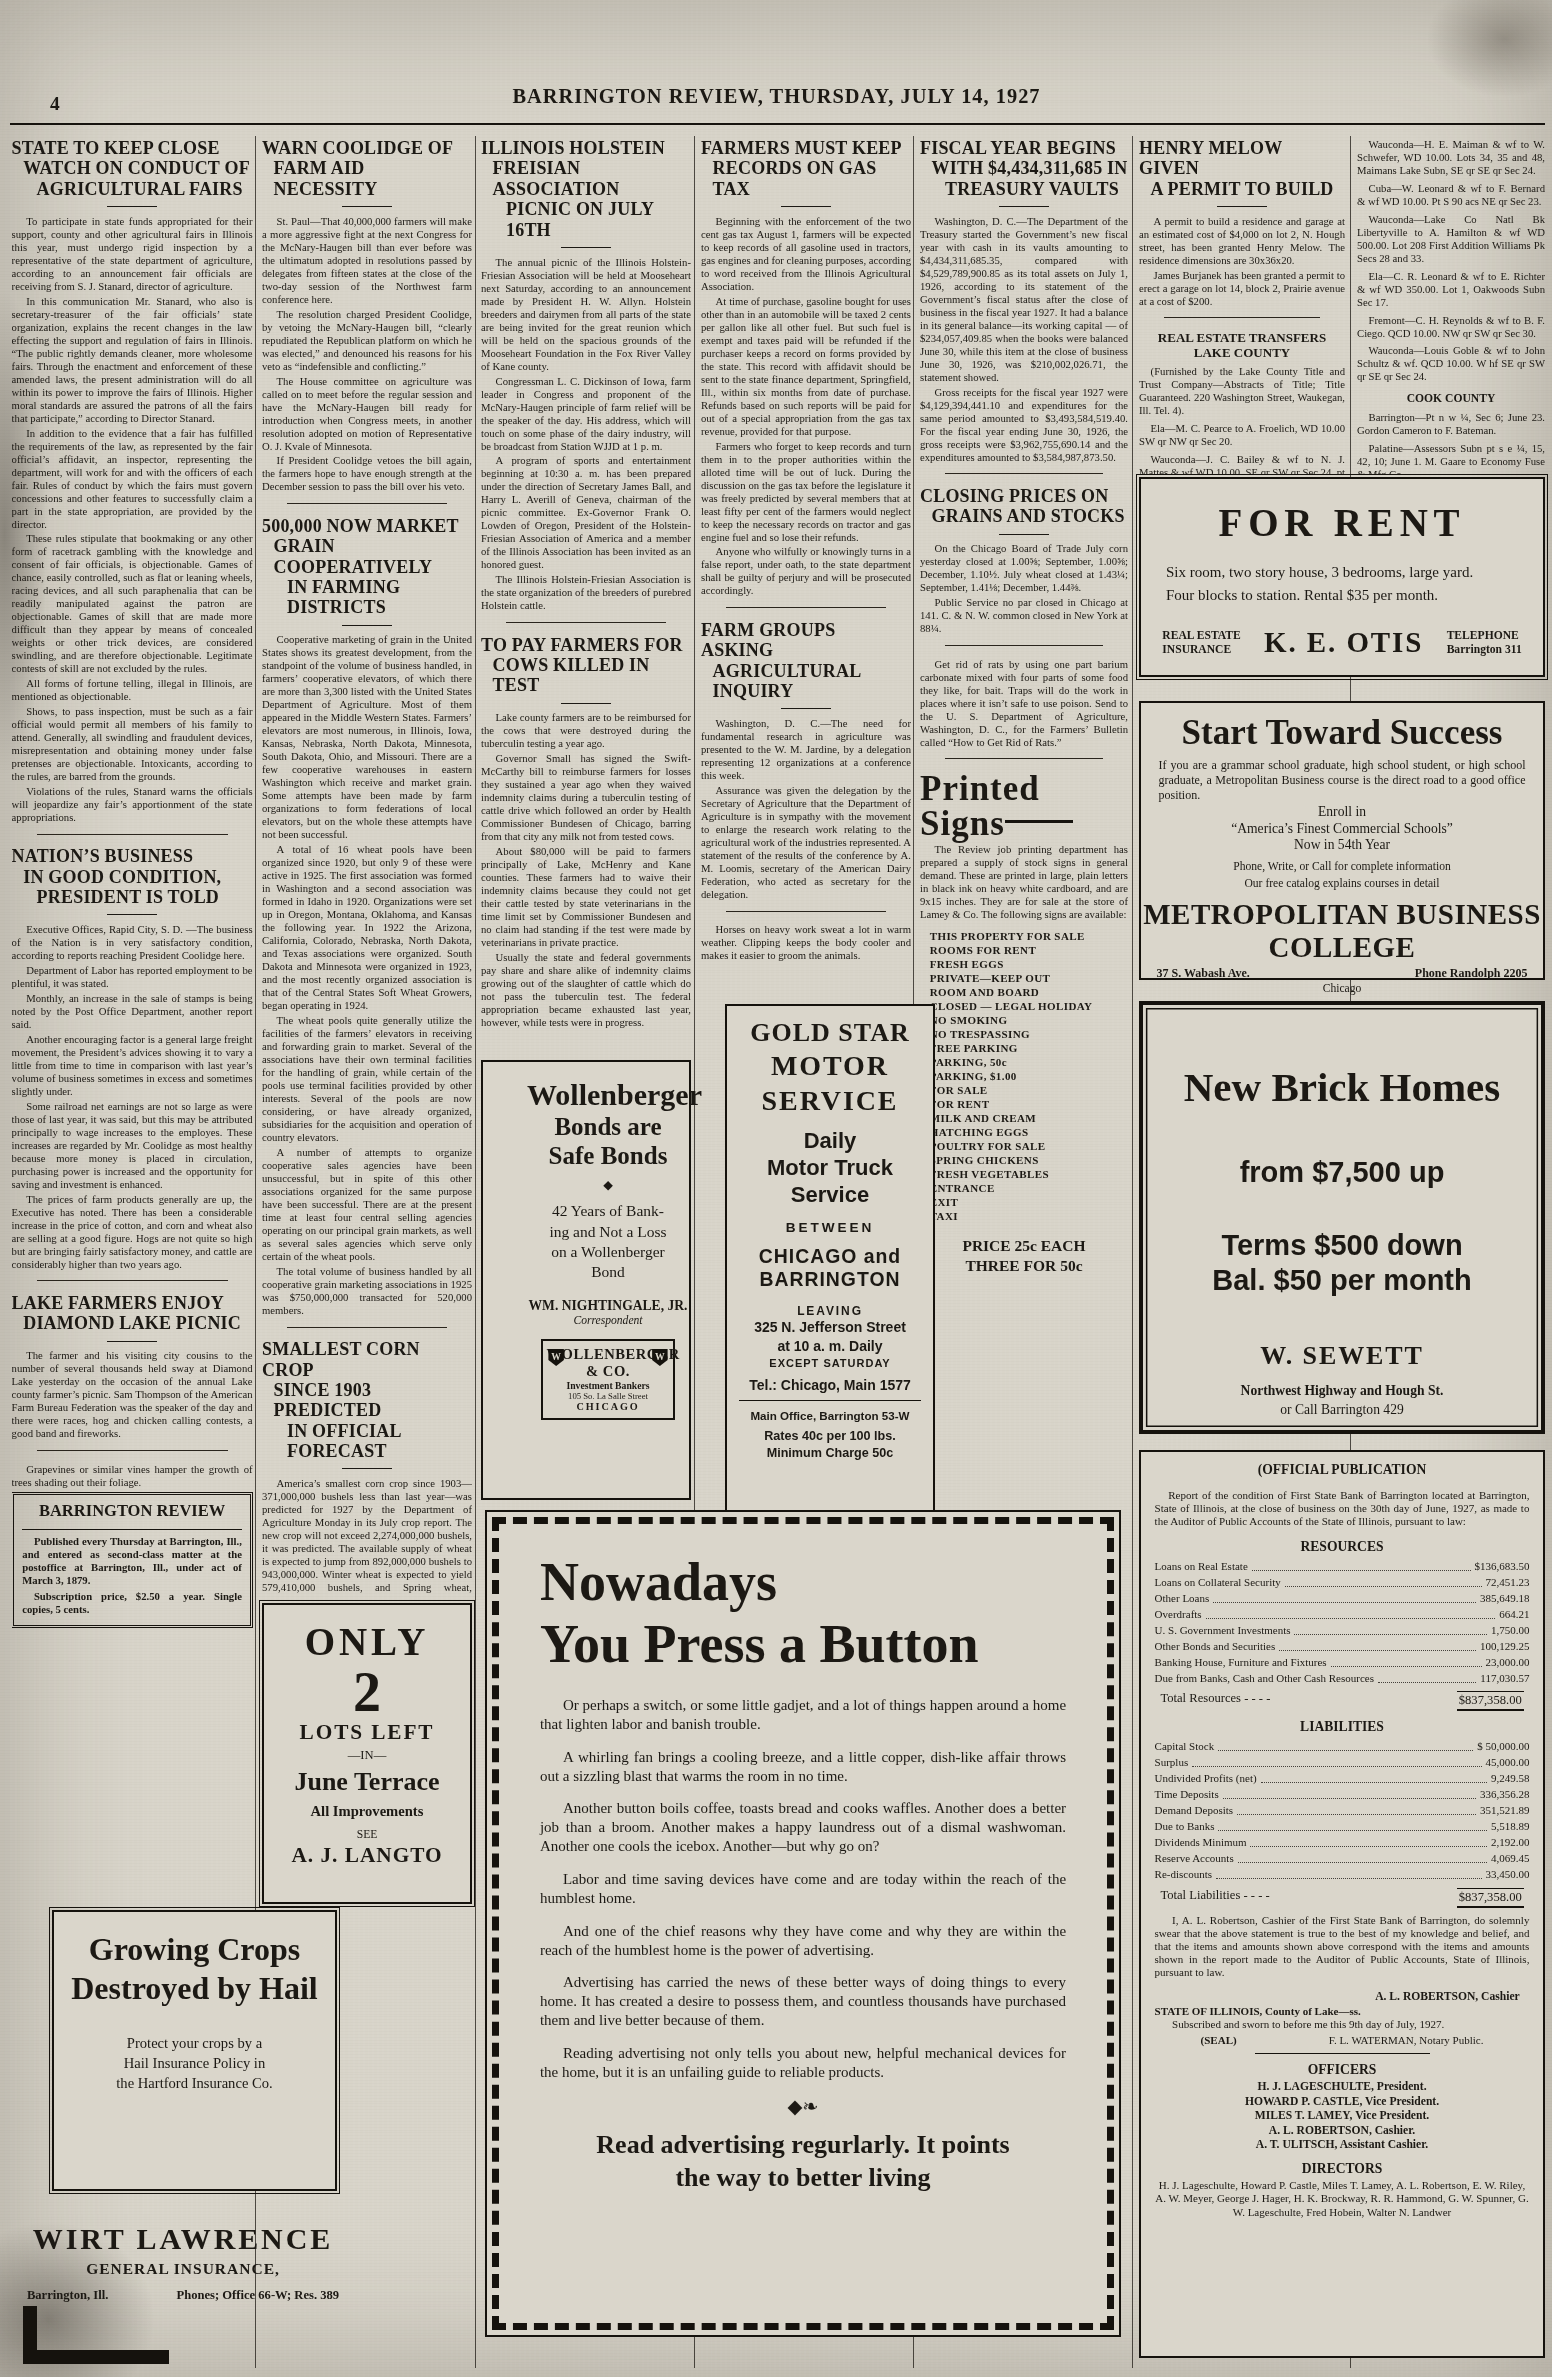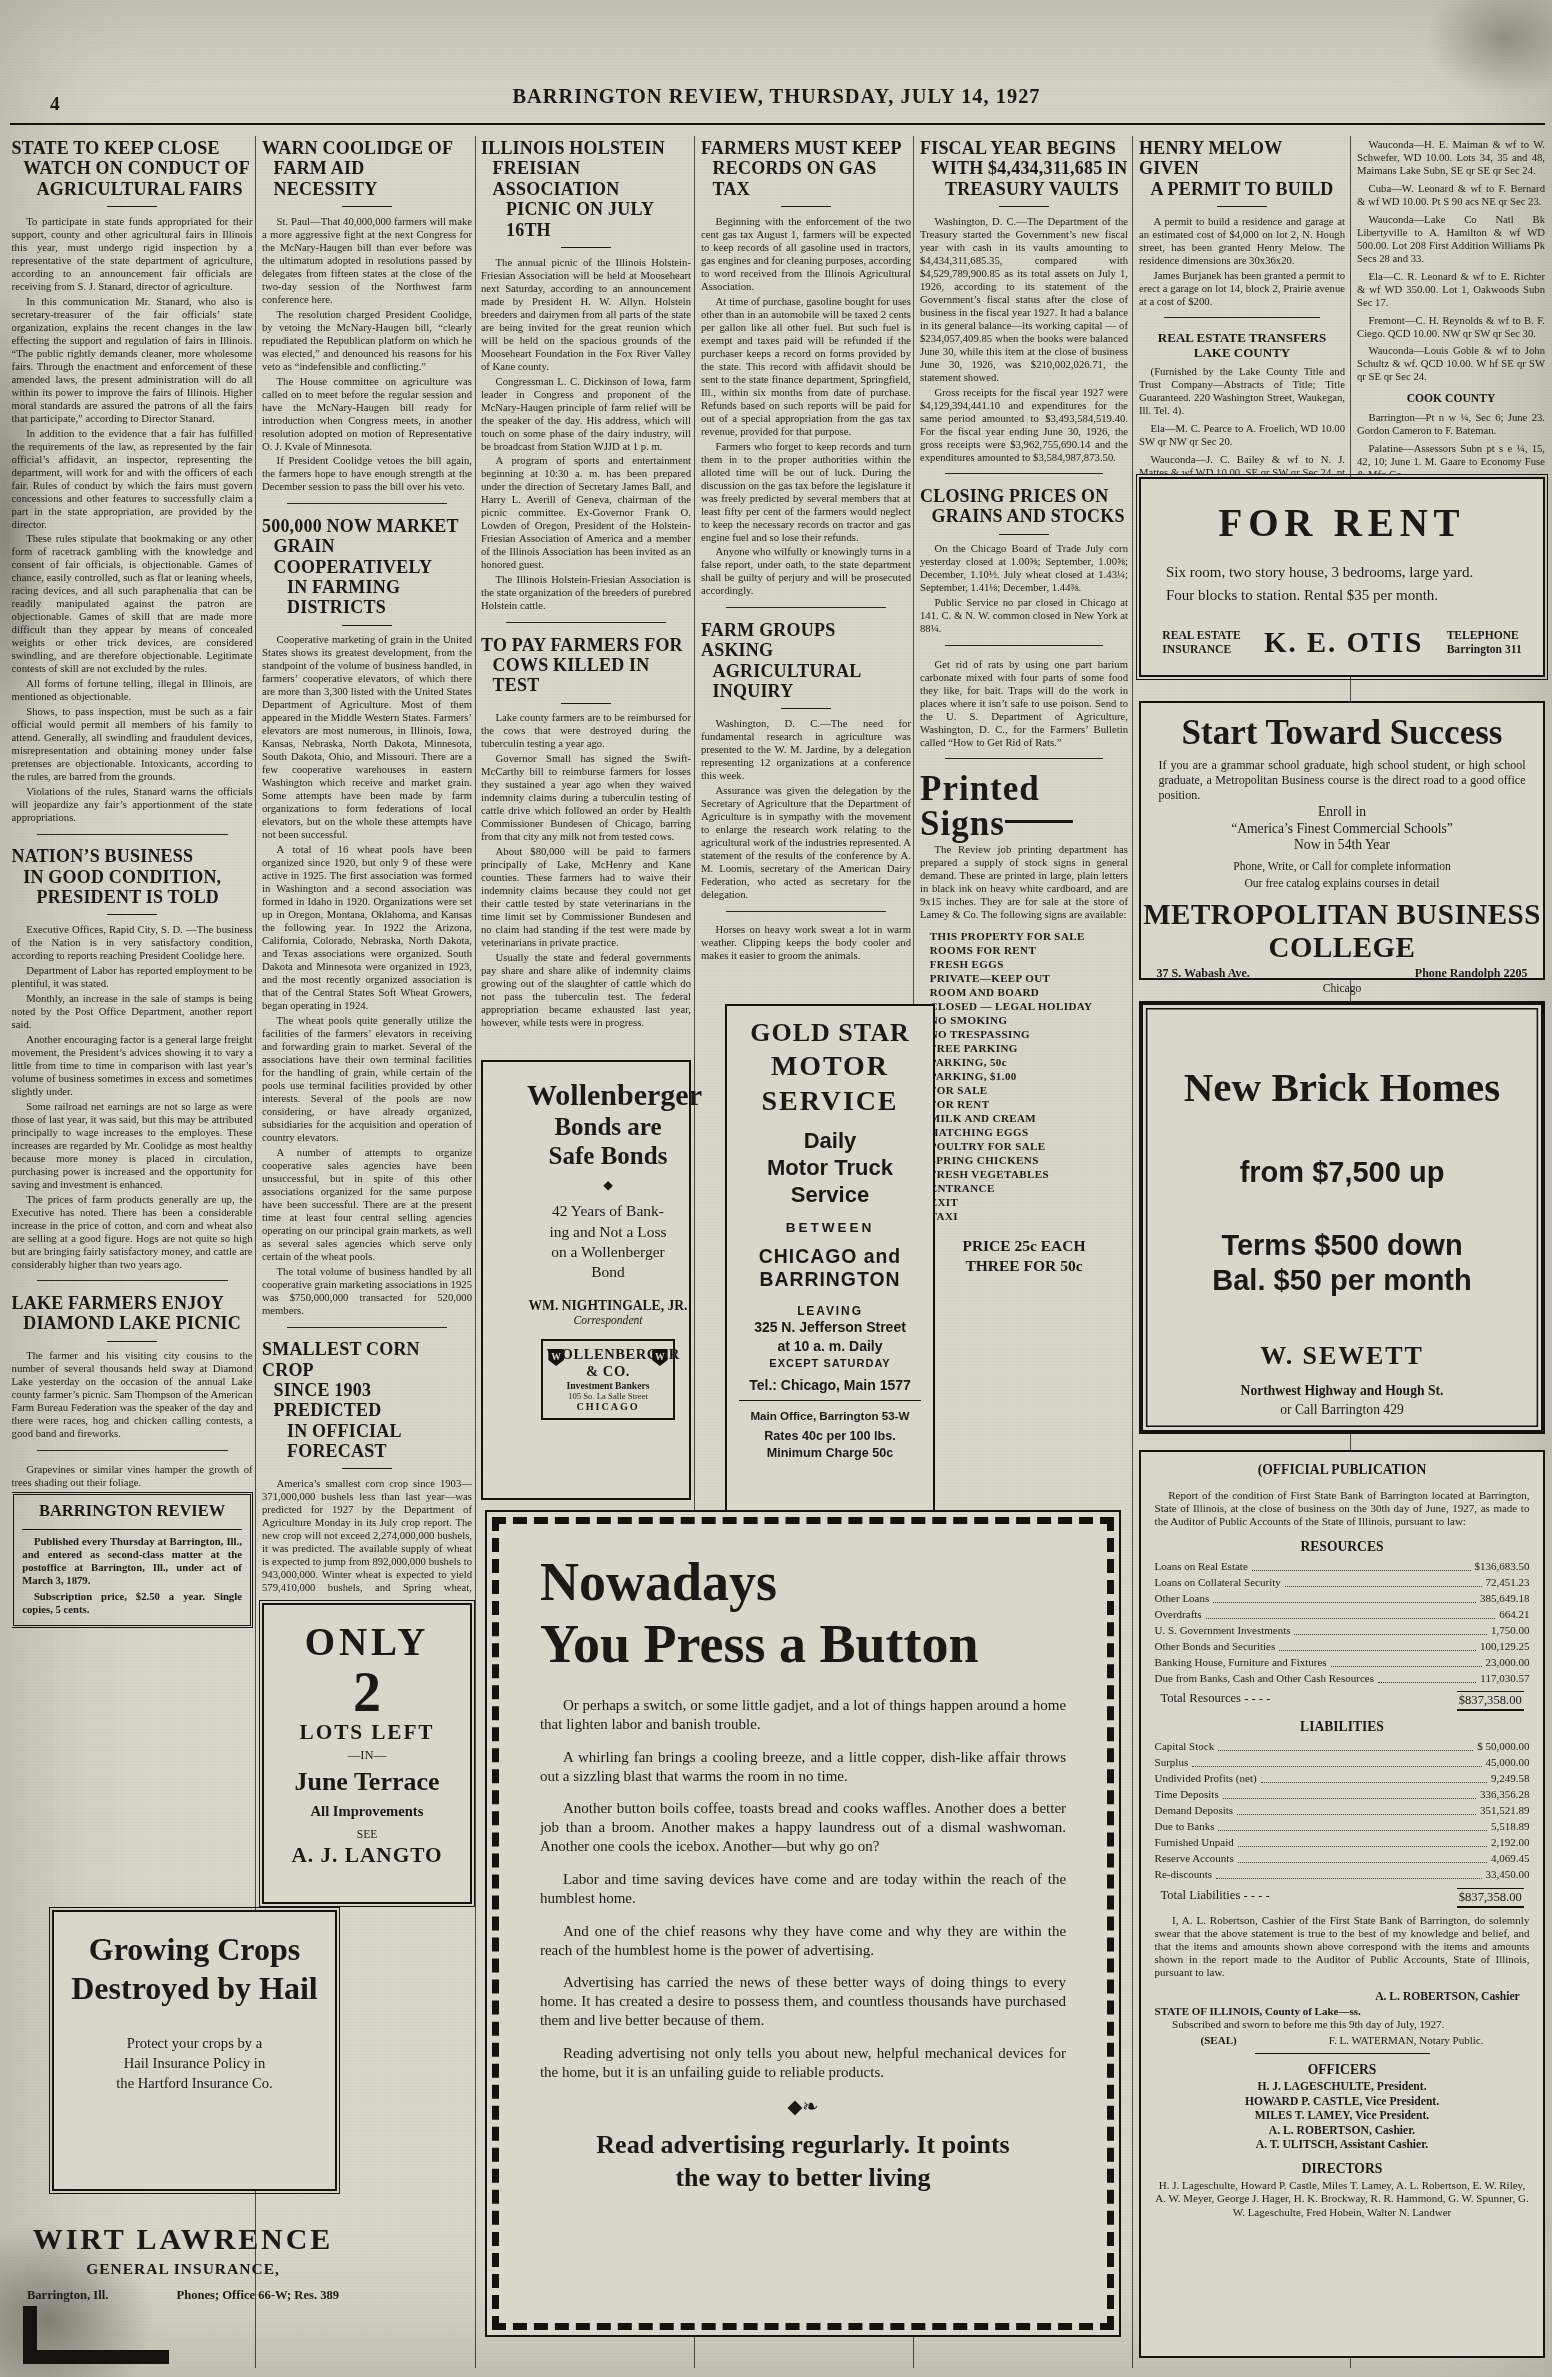--- a/index.html
+++ b/index.html
@@ -602,21 +602,21 @@
           <span class="fin-val">351,521.89</span>
         </div>
 
         <div class="fin-row">
           <span class="fin-label">Due to Banks</span>
           <span class="fin-dots"></span>
           <span class="fin-val">5,518.89</span>
         </div>
 
         <div class="fin-row">
-          <span class="fin-label">Furnished Unpaid</span>
+          <span class="fin-label">Dividends Minimum</span>
           <span class="fin-dots"></span>
           <span class="fin-val">2,192.00</span>
         </div>
 
         <div class="fin-row">
           <span class="fin-label">Reserve Accounts</span>
           <span class="fin-dots"></span>
           <span class="fin-val">4,069.45</span>
         </div>
 

